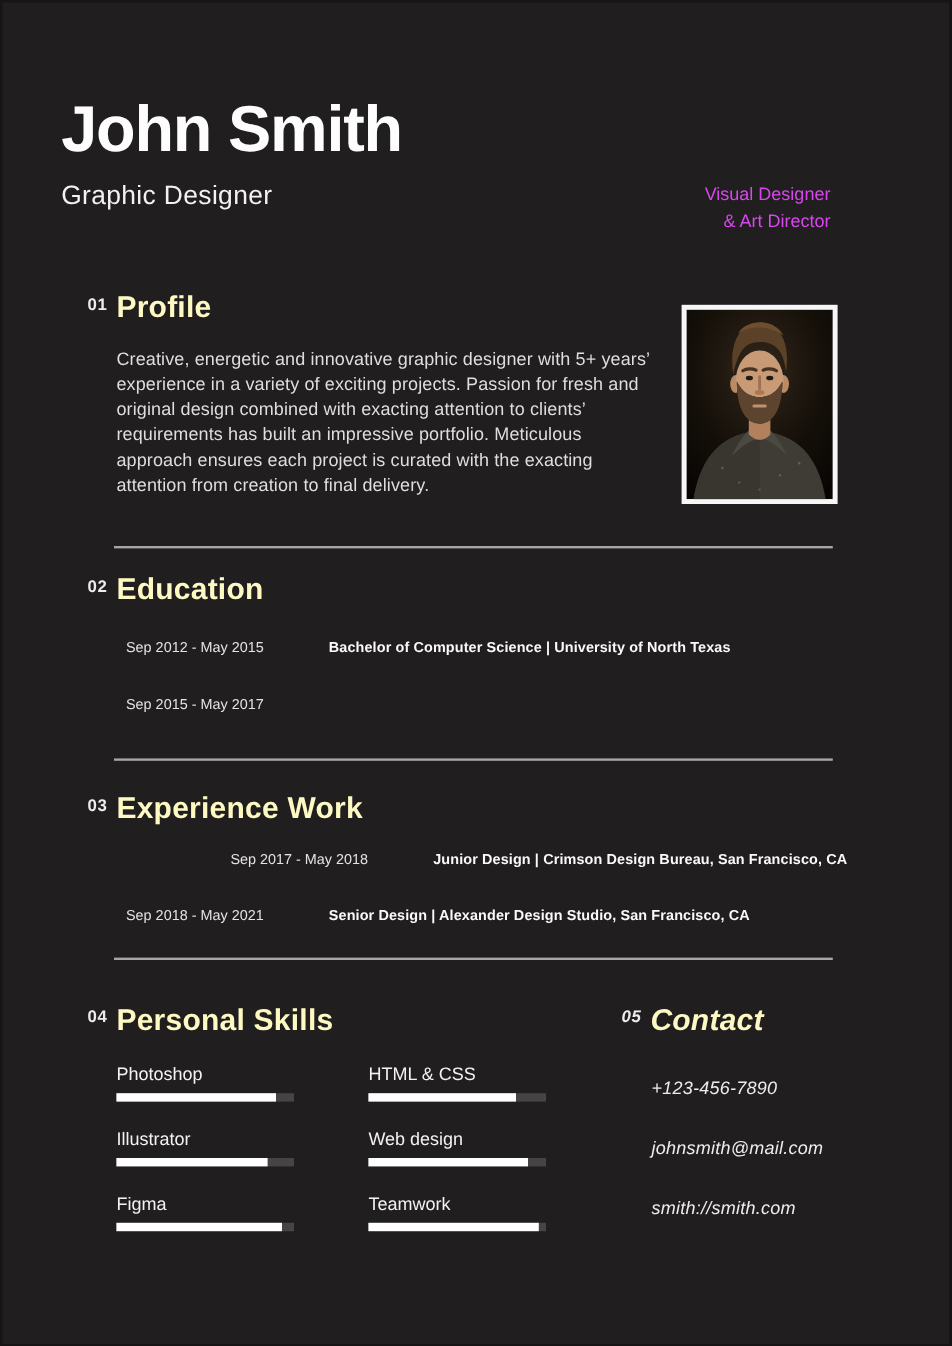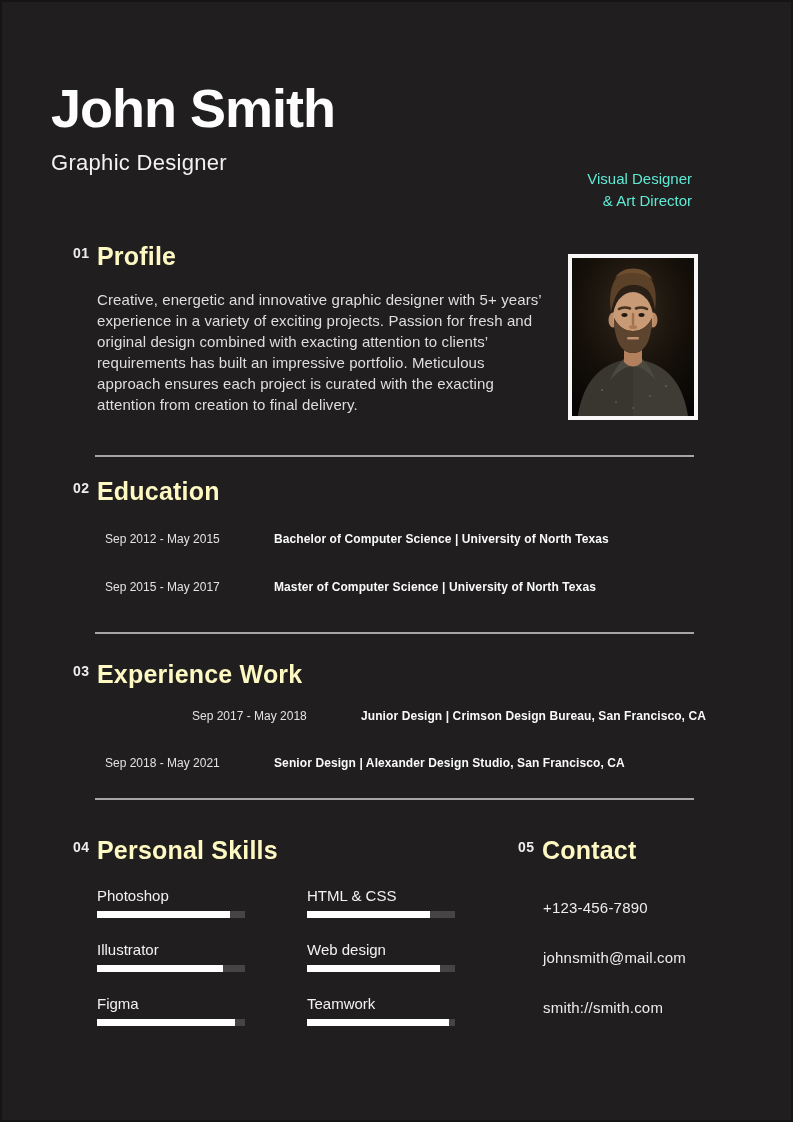--- a/index.html
+++ b/index.html
@@ -17,22 +17,22 @@
   .header{padding:80px 0 0 51px;}
   .name{
     margin:0;font-size:54px;line-height:1.04;font-weight:bold;
     letter-spacing:-1px;color:#fdfdfd;
   }
   .role{
     margin:14px 0 0 0;font-size:22px;font-weight:normal;
     color:#f2f2f2;letter-spacing:.3px;
   }
   .tagline{
-    position:absolute;top:168px;right:101px;
-    text-align:right;font-size:15px;line-height:22px;color:#5eead4;
+    position:absolute;top:152px;right:101px;
+    text-align:right;font-size:15px;line-height:22px;color:#d946ef;
   }
   
   .photo-frame{
     position:absolute;left:568px;top:254px;
     width:130px;height:166px;background:#f7f7f7;
     padding:4px;box-sizing:border-box;
   }
   .photo-frame svg{display:block;width:122px;height:158px;}
   
   .section-head{display:flex;align-items:flex-start;margin-left:73px;}
@@ -54,21 +54,21 @@
   .row{display:flex;margin-left:105px;font-size:12px;line-height:18px;}
   .row .period{flex:0 0 169px;color:#e3e3e3;}
   .row .detail{font-weight:bold;color:#fafafa;letter-spacing:.1px;}
   .edu-row1{margin-top:24px;}
   .edu-row2{margin-top:30px;}
   .exp-row1{margin-top:18px;justify-content:center;}
   .exp-row2{margin-top:29px;}
   
   .bottom{display:flex;margin:36px 0 0 73px;justify-content:space-between;}
   .bottom-left{width:445px;flex:0 0 445px;}
-  .bottom-right{flex:1;}
+  .bottom-right{flex:1;font-style:italic;}
   .skills-grid{display:flex;gap:62px;margin:22px 0 0 24px;}
   .skill{width:148px;margin-bottom:23px;}
   .skill-label{font-size:15px;color:#f2f2f2;margin:0 0 7px 0;}
   .skill-bar{height:7px;background:#464445;position:relative;}
   .skill-fill{position:absolute;left:0;top:0;bottom:0;background:#ffffff;}
   .contact-items{margin:34px 0 0 25px;}
   .contact-item{font-size:15px;color:#ededed;margin-bottom:33px;letter-spacing:.2px;}
 </style>
 </head>
 <body>
@@ -142,21 +142,20 @@
   <div class="section-head edu-head">
     <span class="sec-num">02</span>
     <h2 class="sec-title">Education</h2>
   </div>
   <div class="row edu-row1">
     <span class="period">Sep 2012 - May 2015</span>
     <span class="detail">Bachelor of Computer Science | University of North Texas</span>
   </div>
   <div class="row edu-row2">
     <span class="period">Sep 2015 - May 2017</span>
-    <span class="detail">Master of Computer Science | University of North Texas</span>
   </div>
 
   <hr class="divider d2">
 
   <div class="section-head exp-head">
     <span class="sec-num">03</span>
     <h2 class="sec-title">Experience Work</h2>
   </div>
   <div class="row exp-row1">
     <span class="period">Sep 2017 - May 2018</span>

